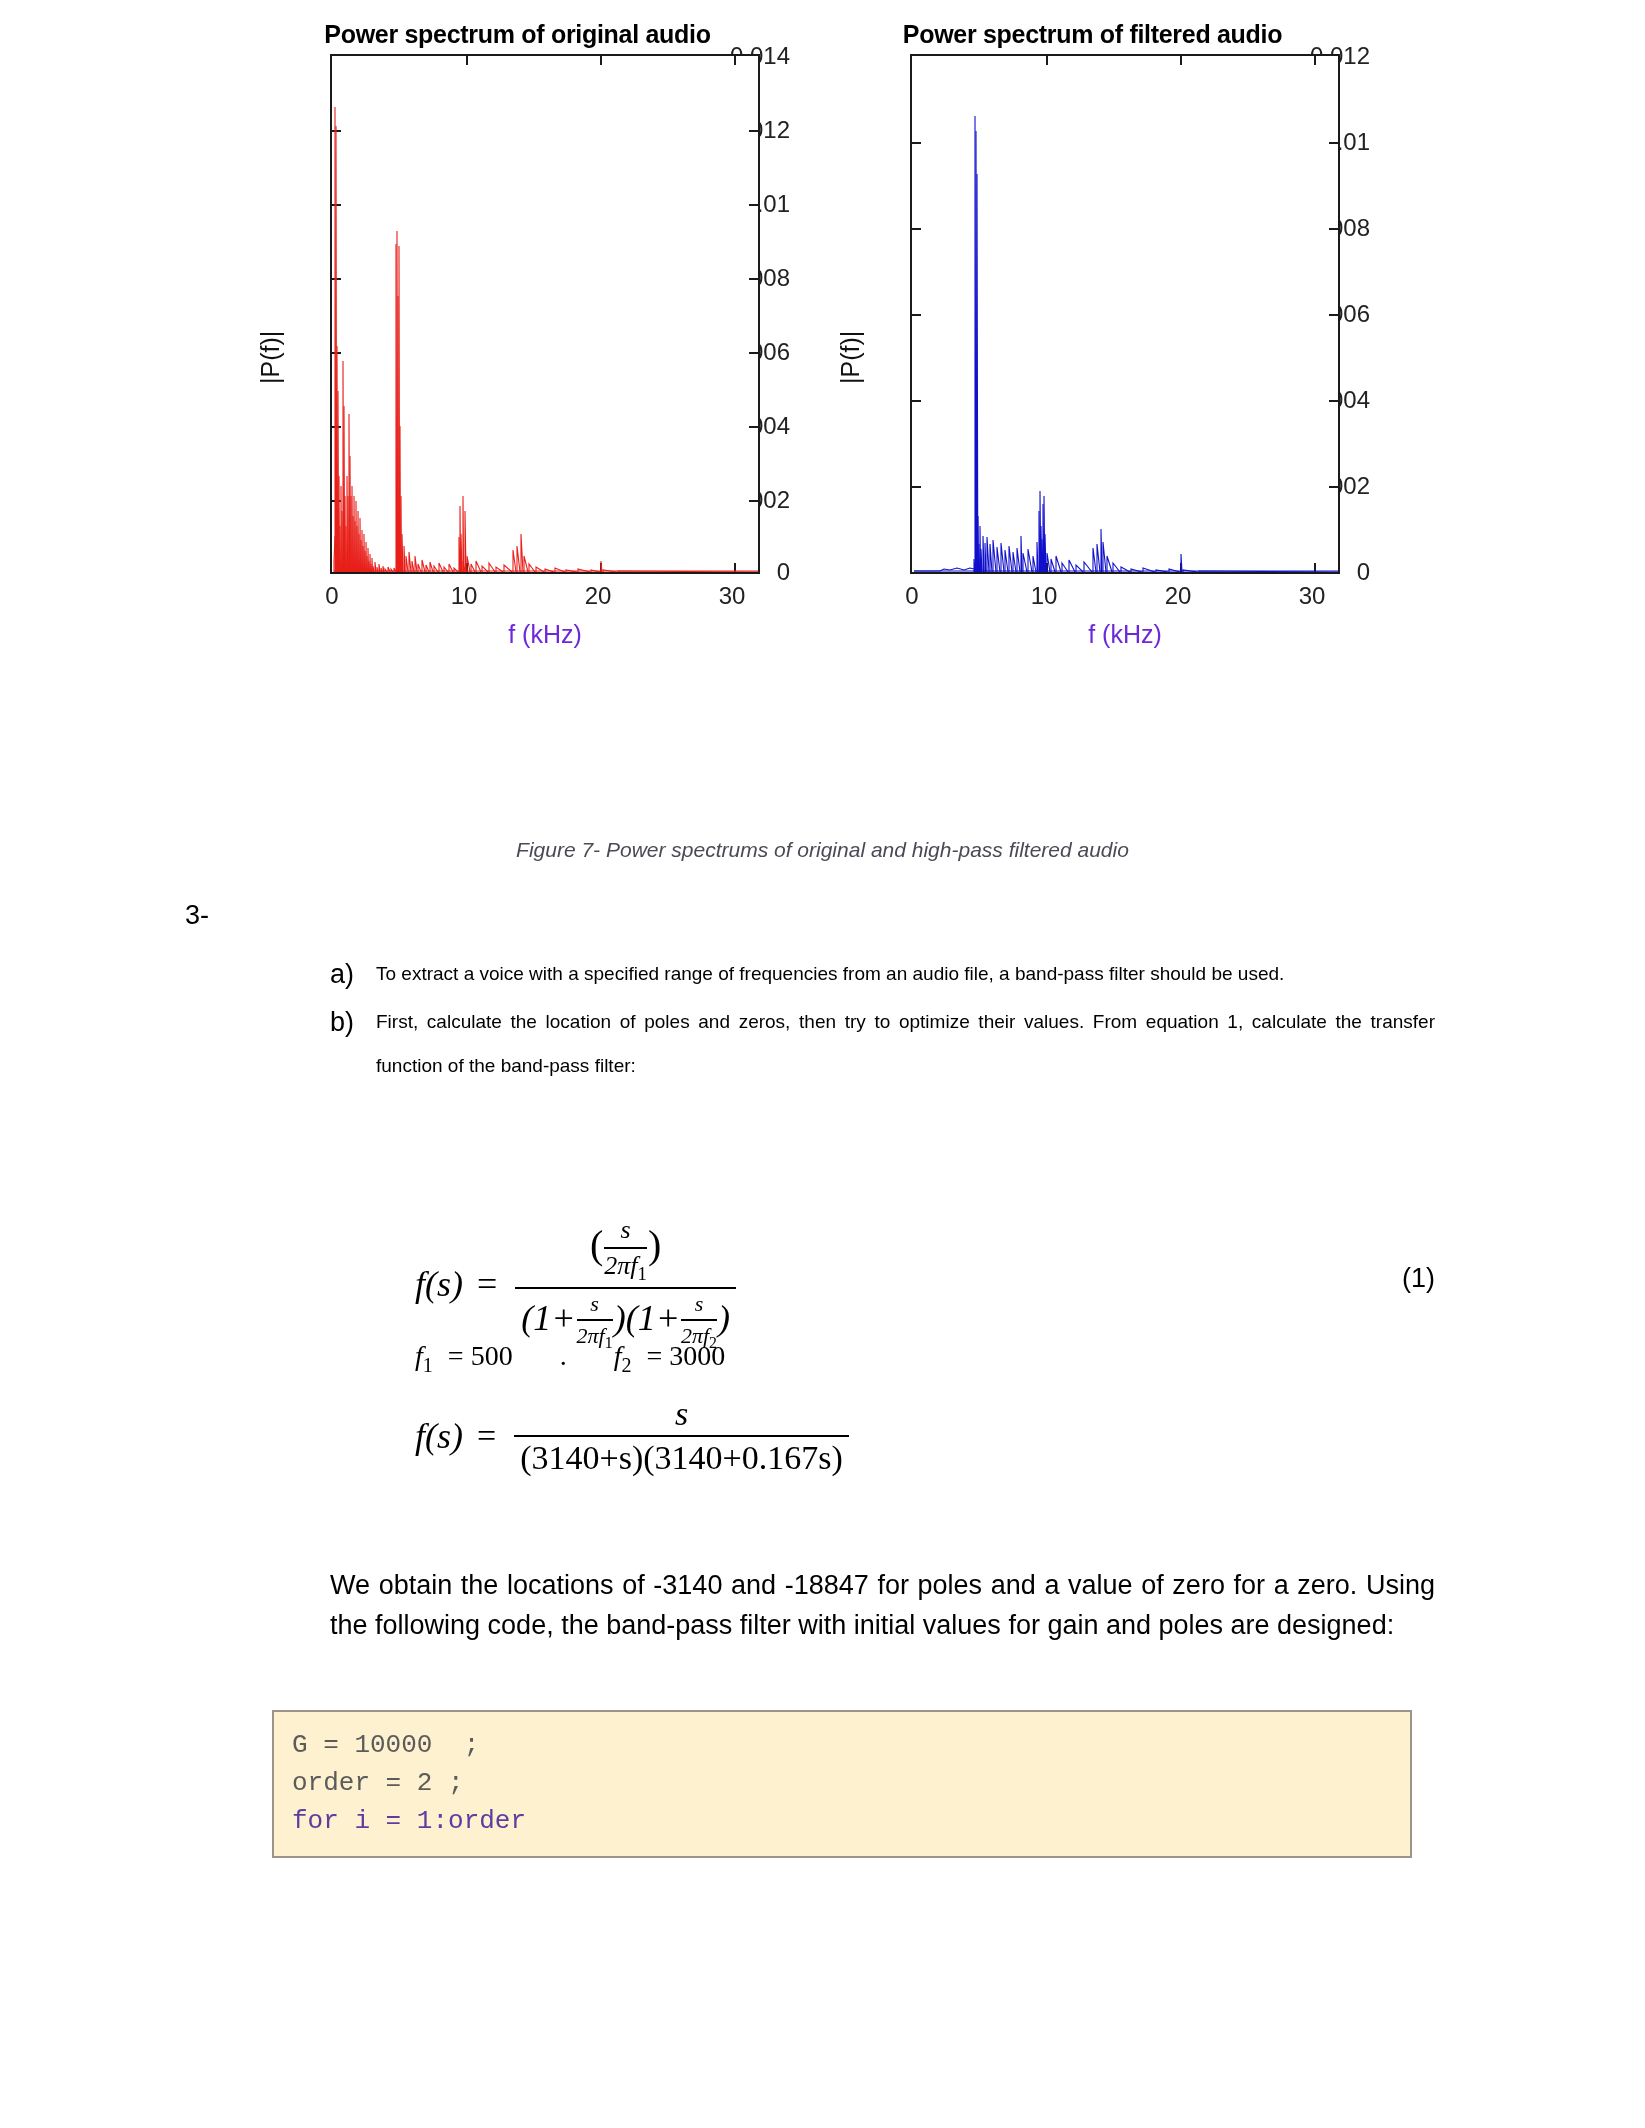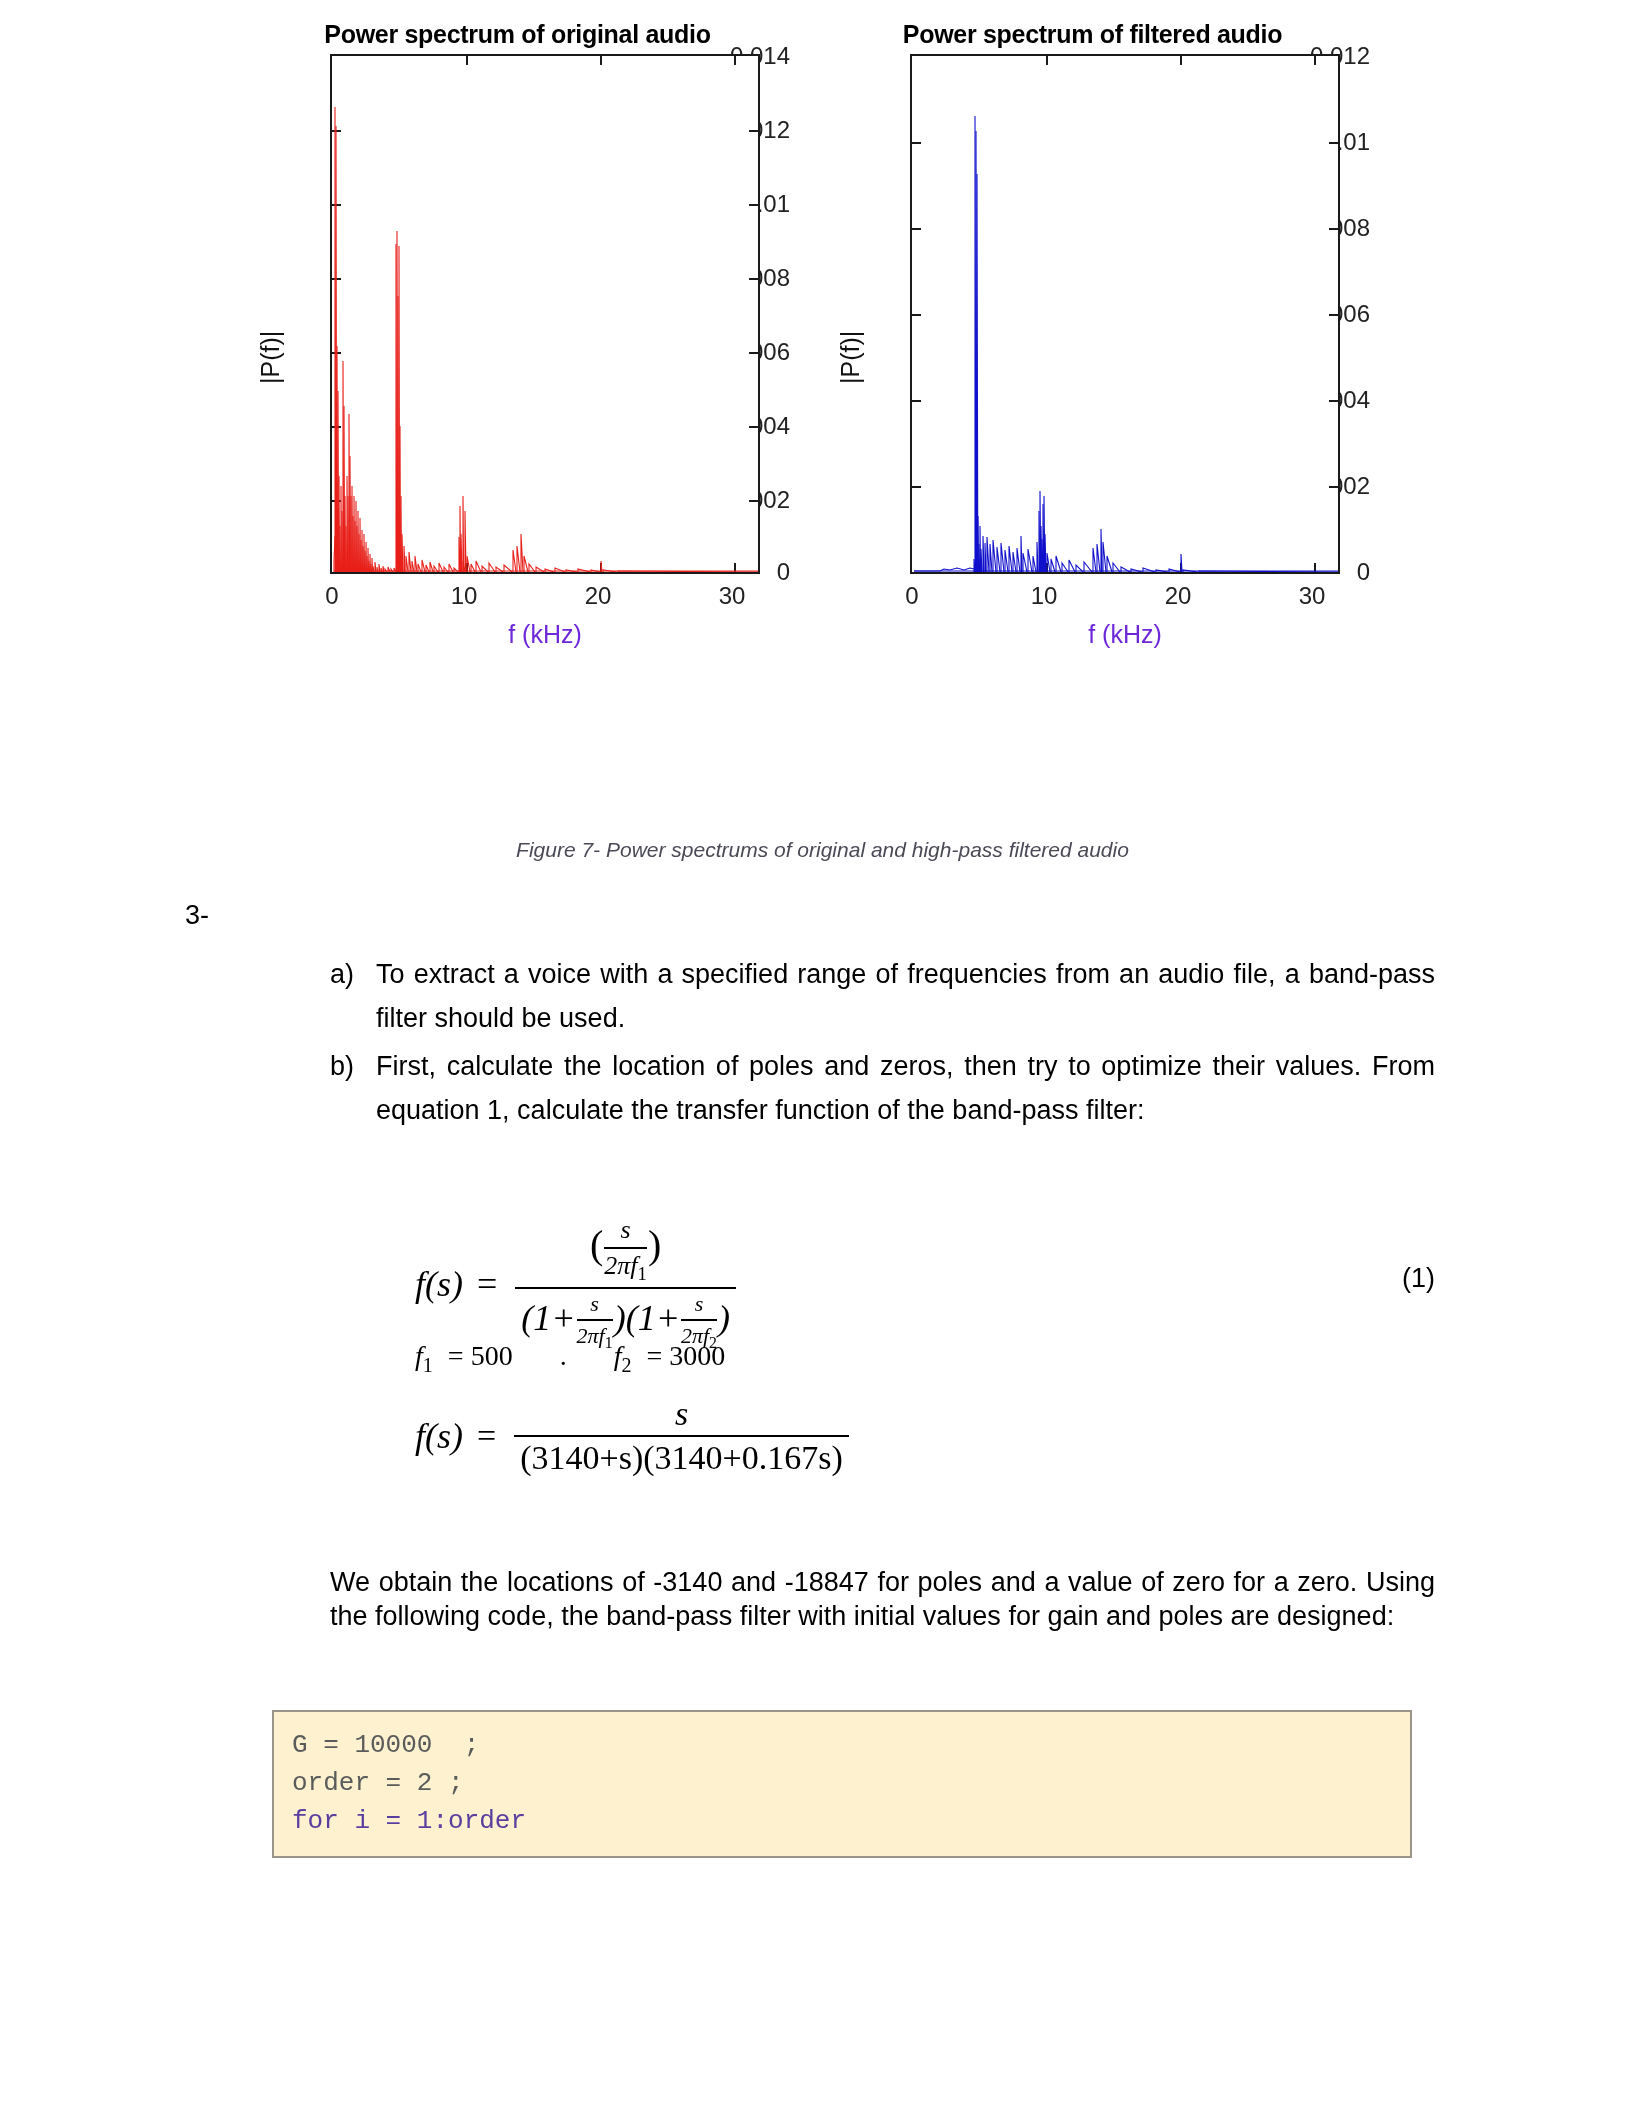--- a/index.html
+++ b/index.html
@@ -39,21 +39,21 @@
                text-align:center;font-style:italic;font-size:21px;
                color:#4a4a56;font-family:"Liberation Sans",sans-serif;}
 
   
   .q-number{position:absolute;left:185px;top:900px;font-size:27px;}
 
   .content{position:absolute;left:330px;top:952px;width:1105px;}
 
   .list-item{display:flex;margin-bottom:4px;}
   .list-marker{width:46px;flex:0 0 46px;font-size:27px;line-height:44px;}
-  .list-text{flex:1;font-size:27px;line-height:44px;text-align:justify;
+  .list-text{flex:1;font-size:19px;line-height:44px;text-align:justify;
              text-justify:inter-word;}
 
   
   .eq-area{position:absolute;left:330px;top:1215px;width:1105px;}
   .eq-row{position:relative;font-family:"Liberation Serif",serif;}
 
   .eq1{height:115px;}
   .eq1-inner{position:absolute;left:85px;top:0;display:flex;align-items:center;
              font-size:36px;font-style:italic;}
   .eq-num{position:absolute;right:0;top:48px;font-size:27px;
@@ -71,21 +71,21 @@
   .sub{font-size:0.72em;vertical-align:sub;font-style:normal;}
   .paren{font-size:40px;font-style:normal;}
 
   .eq2{margin-top:10px;padding-left:85px;font-size:28px;font-style:italic;}
   .eq2 .dot{font-style:normal;padding:0 40px;}
 
   .eq3{margin-top:18px;padding-left:85px;display:flex;align-items:center;
        font-size:34px;font-style:italic;}
 
   .para{position:absolute;left:330px;top:1565px;width:1105px;font-size:27px;
-        line-height:34px;text-align:justify;}
+        line-height:40px;text-align:justify;}
 
   
   .code-box{position:absolute;left:272px;top:1710px;width:1140px;
             background:#fdf1d0;border:2px solid #9a948a;
             padding:14px 24px 16px 18px;box-sizing:border-box;}
   .code-line{font-family:"Liberation Mono",monospace;font-size:26px;
              line-height:38px;color:#5b5b5b;white-space:pre;}
   .code-line.kw{color:#5a3fa0;}
 </style>
 </head>

